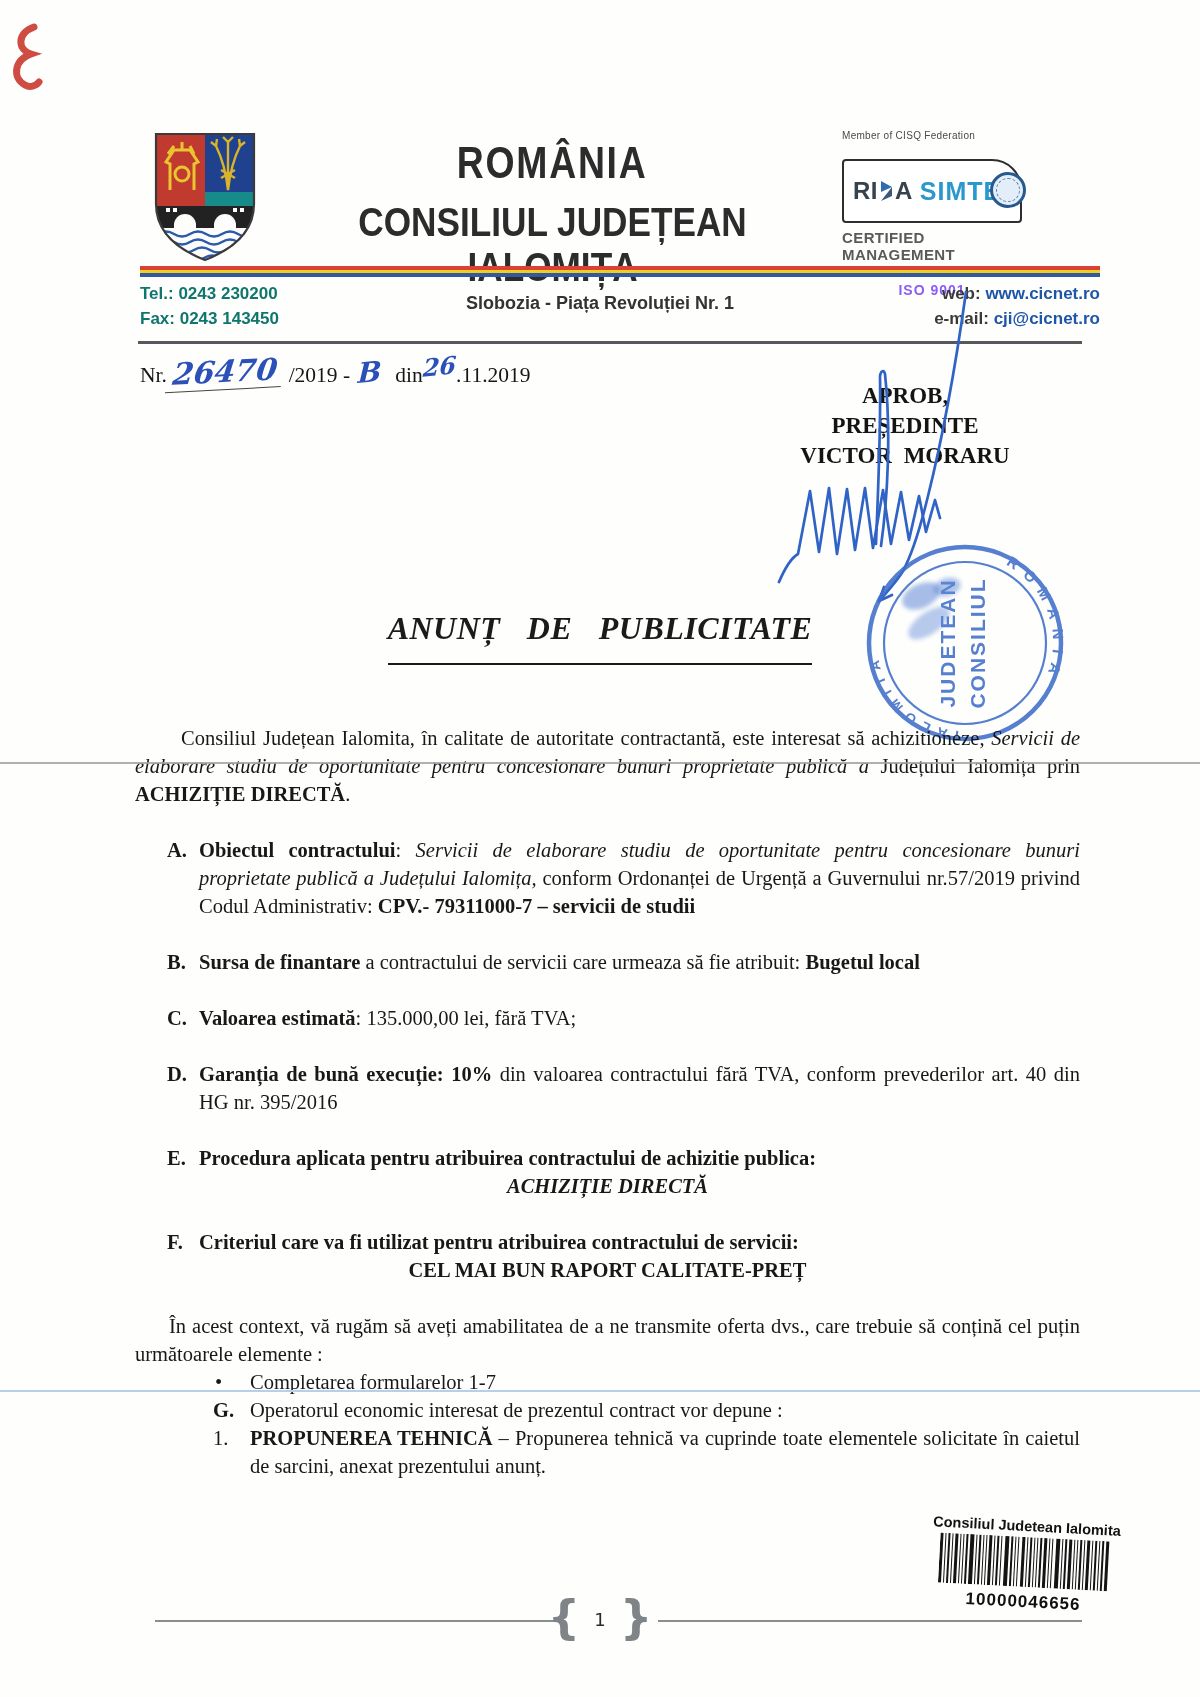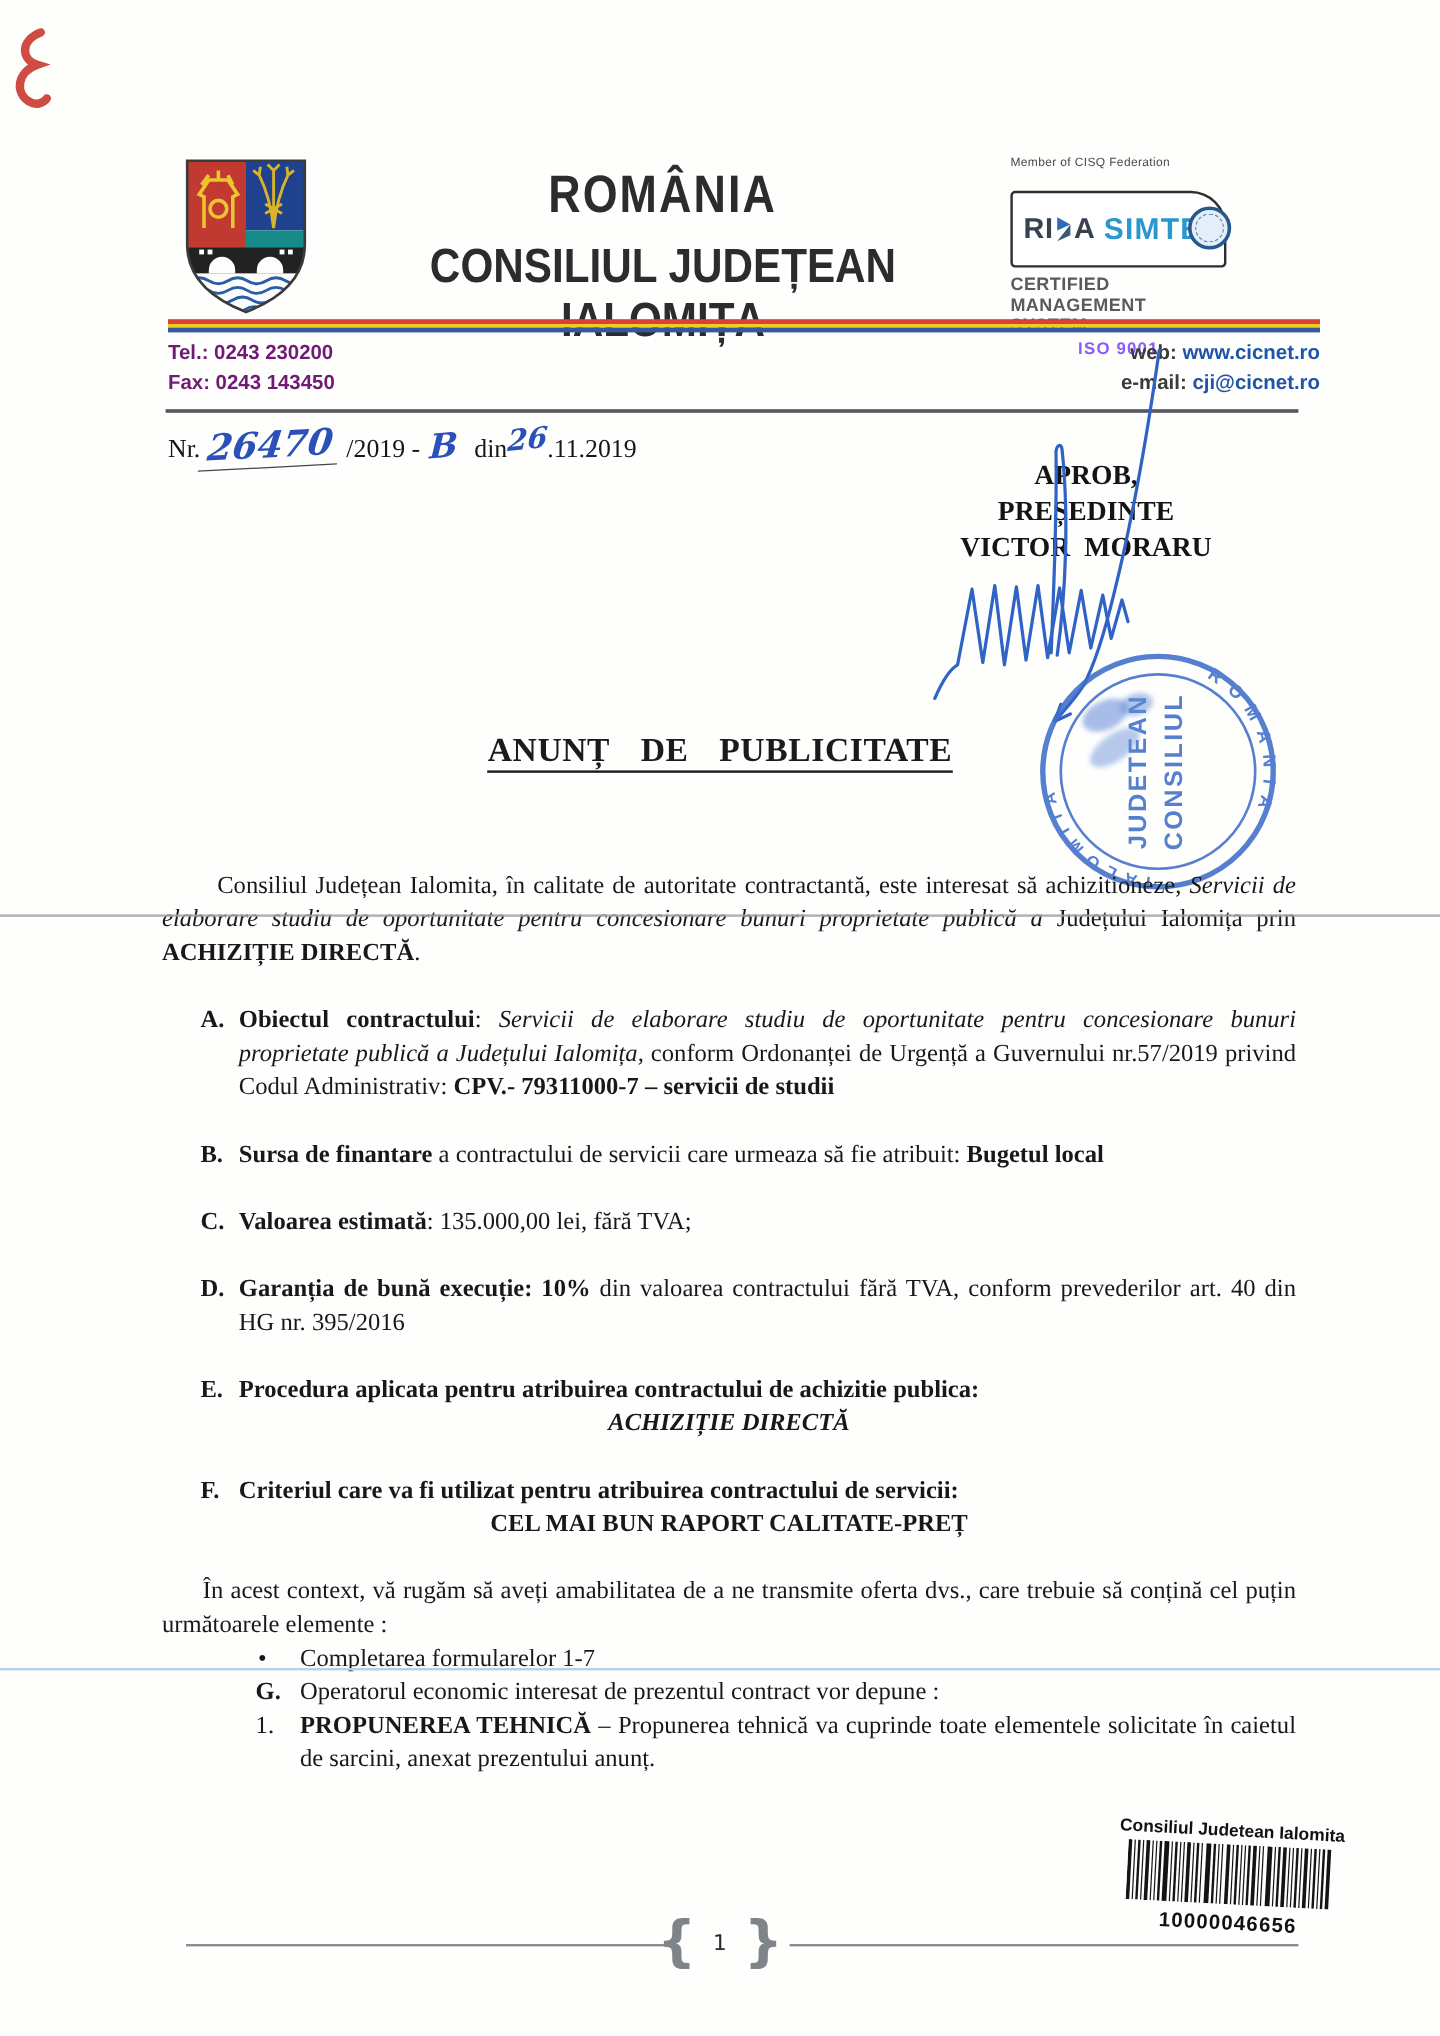--- a/index.html
+++ b/index.html
@@ -26,43 +26,43 @@
               border:3px solid #27598f;background:#e3eef8;box-sizing:border-box;}
   .cert-badge::before{content:"";position:absolute;inset:3px;border:1px dashed #5d86b5;border-radius:50%;}
   .cert-system{font-size:15px;font-weight:700;color:#5a5a5a;letter-spacing:.4px;margin-top:6px;}
   .cert-iso{font-size:14px;font-weight:700;color:#8b5cf6;letter-spacing:1px;margin-top:2px;text-align:center;}
 
   .tricolor{left:140px;top:266px;width:960px;}
   .tricolor div{height:3.6px;}
   .tri-r{background:#d84238;} .tri-y{background:#f1cd1c;} .tri-b{background:#32589f;}
 
   .contact-left{left:140px;top:281px;font-family:"Liberation Sans",sans-serif;
-                font-weight:700;font-size:17px;line-height:25px;color:#701a75;}
+                font-weight:700;font-size:17px;line-height:25px;color:#0f766e;}
   .contact-center{left:0;top:293px;width:1200px;text-align:center;font-family:"Liberation Sans",sans-serif;
                   font-weight:700;font-size:18px;color:#333;}
   .contact-right{left:860px;top:281px;width:240px;text-align:right;font-family:"Liberation Sans",sans-serif;
                  font-weight:700;font-size:17px;line-height:25px;color:#3a3a3a;}
   .blue-link{color:#1d55a9;}
 
   .rule-dark{left:138px;top:341px;width:944px;height:3px;background:#55585c;}
 
   .reference{left:140px;top:352px;font-size:21.5px;color:#161616;}
   .nr-line{margin-top:2px;font-size:21.5px;}
   .hand{font-family:"DejaVu Serif",serif;font-style:italic;font-weight:700;color:#2b50b8;
         display:inline-block;transform:rotate(-5deg) skewX(-8deg);}
   .hand-nr{font-size:30px;border-bottom:1.6px solid #444;padding:0 6px;transform:rotate(-3deg) skewX(-10deg);}
   .hand-b{font-size:28px;margin:0 8px;}
   .hand-day{font-size:24px;transform:translateY(-7px) rotate(-6deg) skewX(-10deg);}
 
   .approval{left:785px;top:381px;width:240px;text-align:center;font-weight:700;
             font-size:23px;line-height:30px;color:#141414;word-spacing:6px;}
 
   .doc-title{left:0;top:610px;width:1200px;text-align:center;}
-  .doc-title span{display:inline-block;font-weight:700;font-size:28px;
-                  letter-spacing:.5px;word-spacing:18px;border-bottom:2.5px solid #1a1a1a;padding-bottom:0;}
+  .doc-title span{display:inline-block;font-weight:700;font-style:italic;font-size:32px;
+                  letter-spacing:.5px;word-spacing:18px;border-bottom:2.5px solid #1a1a1a;padding-bottom:16px;}
 
   
   .body-text{left:135px;top:724px;width:945px;font-size:20.5px;line-height:28px;
              text-align:justify;color:#181818;}
   .intro{text-indent:46px;margin:0 0 28px 0;}
   .item{position:relative;padding-left:64px;margin-bottom:28px;}
   .item .lbl{position:absolute;left:32px;font-weight:700;}
   .centerline{width:945px;margin-left:-64px;text-align:center;}
   .closing{text-indent:34px;margin:0;}
   .sub{position:relative;padding-left:115px;text-align:justify;}
@@ -165,20 +165,21 @@
   <div class="abs tricolor">
     <div class="tri-r"></div>
       <div class="tri-y"></div>
       <div class="tri-b"></div>
   </div>
 
   <div class="abs contact-left">
     <div>Tel.: 0243 230200</div>
     <div>Fax: 0243 143450</div>
   </div>
+  <div class="abs contact-center">Slobozia - Piața Revoluției Nr. 1</div>
   <div class="abs contact-right">
     <div><span>web: </span><span class="blue-link">www.cicnet.ro</span></div>
     <div><span>e-mail: </span><span class="blue-link">cji@cicnet.ro</span></div>
   </div>
 
   <div class="abs rule-dark"></div>
 
   <div class="abs reference">
     <div class="nr-line">
       <span>Nr.</span><span class="hand hand-nr">26470</span>

